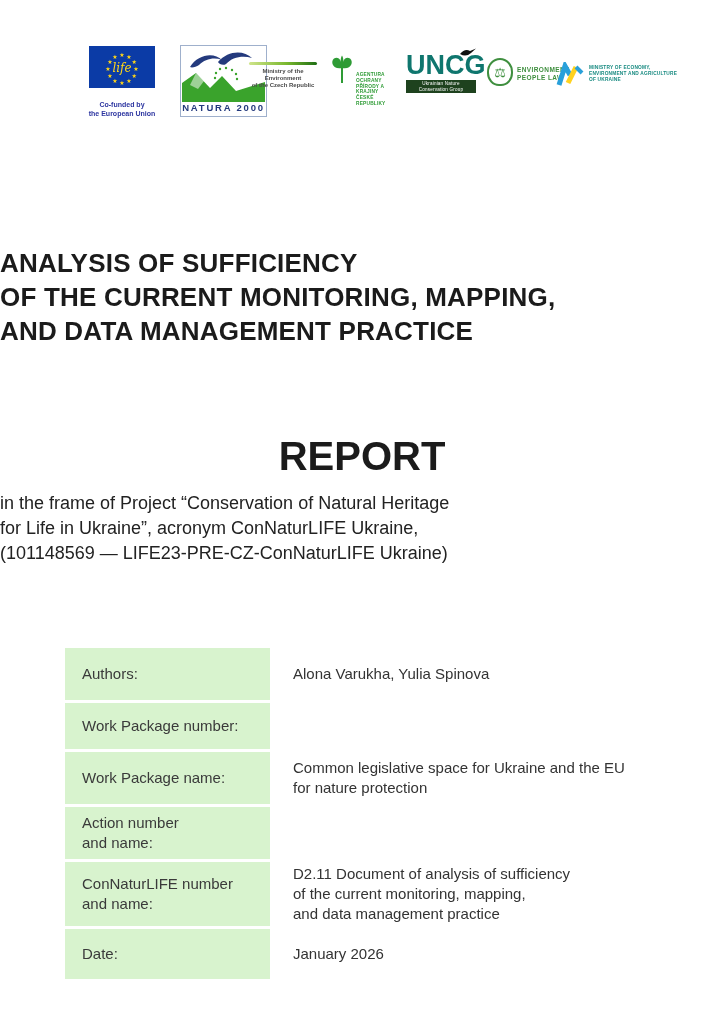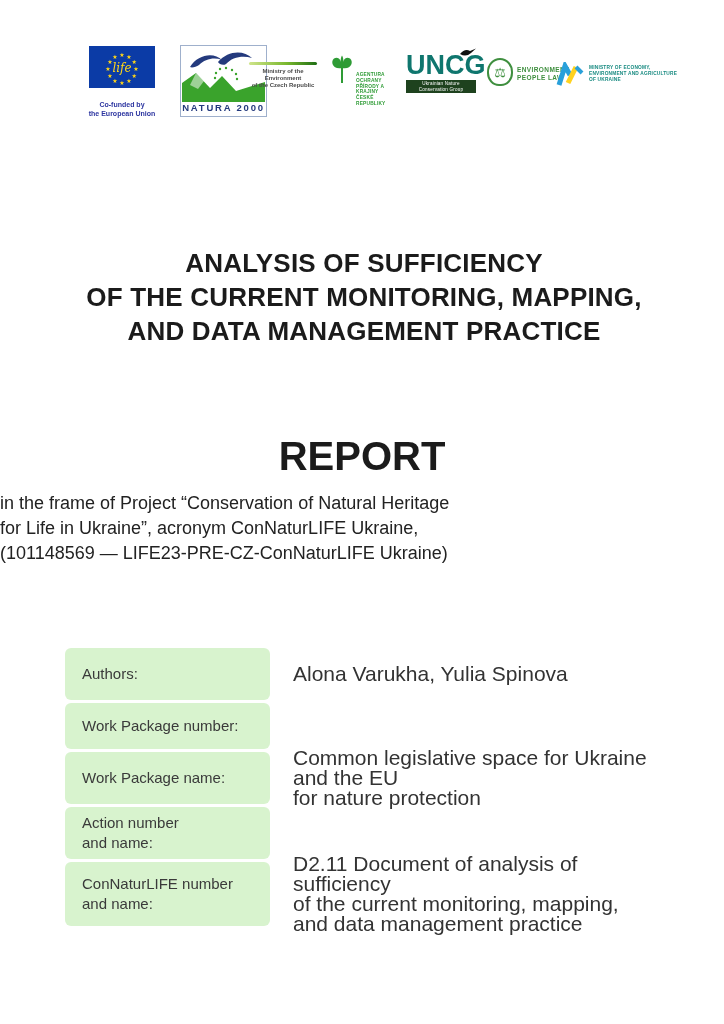--- a/index.html
+++ b/index.html
@@ -67,44 +67,44 @@
   .uamin{left:556px;top:62px;display:flex;align-items:flex-start;}
   .ua-text{
     margin-left:3px;margin-top:3px;
     font-size:4.8px;line-height:5.8px;font-weight:bold;color:#178a80;
     letter-spacing:0.2px;white-space:pre-line;
   }
 
   
   .doc-title{
     position:absolute;left:0;top:246px;width:696px;margin:0;
-    text-align:center;font-size:26px;line-height:34px;font-weight:bold;
-    color:#1b1b1b;letter-spacing:0.2px;white-space:pre-line;padding-left:16px;
+    text-align:left;font-size:26px;line-height:34px;font-weight:bold;
+    color:#1b1b1b;letter-spacing:0.2px;white-space:pre-line;
   }
   .report-heading{
     position:absolute;left:0;top:434px;width:724px;margin:0;
     text-align:center;font-size:40px;line-height:44px;font-weight:bold;color:#1b1b1b;
   }
   .subtitle{
     position:absolute;left:0;top:491px;width:724px;margin:0;
     text-align:left;font-size:18px;line-height:25px;color:#222222;
     white-space:pre-line;
   }
 
   
   .details{position:absolute;left:65px;top:648px;width:594px;}
   .trow{display:flex;margin-bottom:3px;}
   .tlabel{
     width:205px;box-sizing:border-box;background:#d8f3ce;
     display:flex;align-items:center;padding-left:17px;
-    font-size:15px;line-height:20px;color:#3a3a3a;white-space:pre-line;border-radius:6px;
+    font-size:15px;line-height:20px;color:#3a3a3a;white-space:pre-line;
   }
   .tvalue{
     flex:1;display:flex;align-items:center;padding-left:23px;
-    font-size:21px;line-height:20px;color:#333333;white-space:pre-line;
+    font-size:15px;line-height:20px;color:#333333;white-space:pre-line;
   }
   .r1{height:52px}.r2{height:46px}.r3{height:52px}
   .r4{height:52px}.r5{height:64px}.r6{height:50px}
 </style>
 </head>
 <body>
 
 <div class="page">
 
   <div class="logo eu-life">
@@ -216,15 +216,19 @@
       <div class="tlabel">Action number
 and name:</div>
     </div>
     <div class="trow r5">
       <div class="tlabel">ConNaturLIFE number
 and name:</div>
       <div class="tvalue">D2.11 Document of analysis of sufficiency
 of the current monitoring, mapping,
 and data management practice</div>
     </div>
+    <div class="trow r6">
+      <div class="tlabel">Date:</div>
+      <div class="tvalue">January 2026</div>
+    </div>
   </div>
 
 </div>
 
 </body></html>

